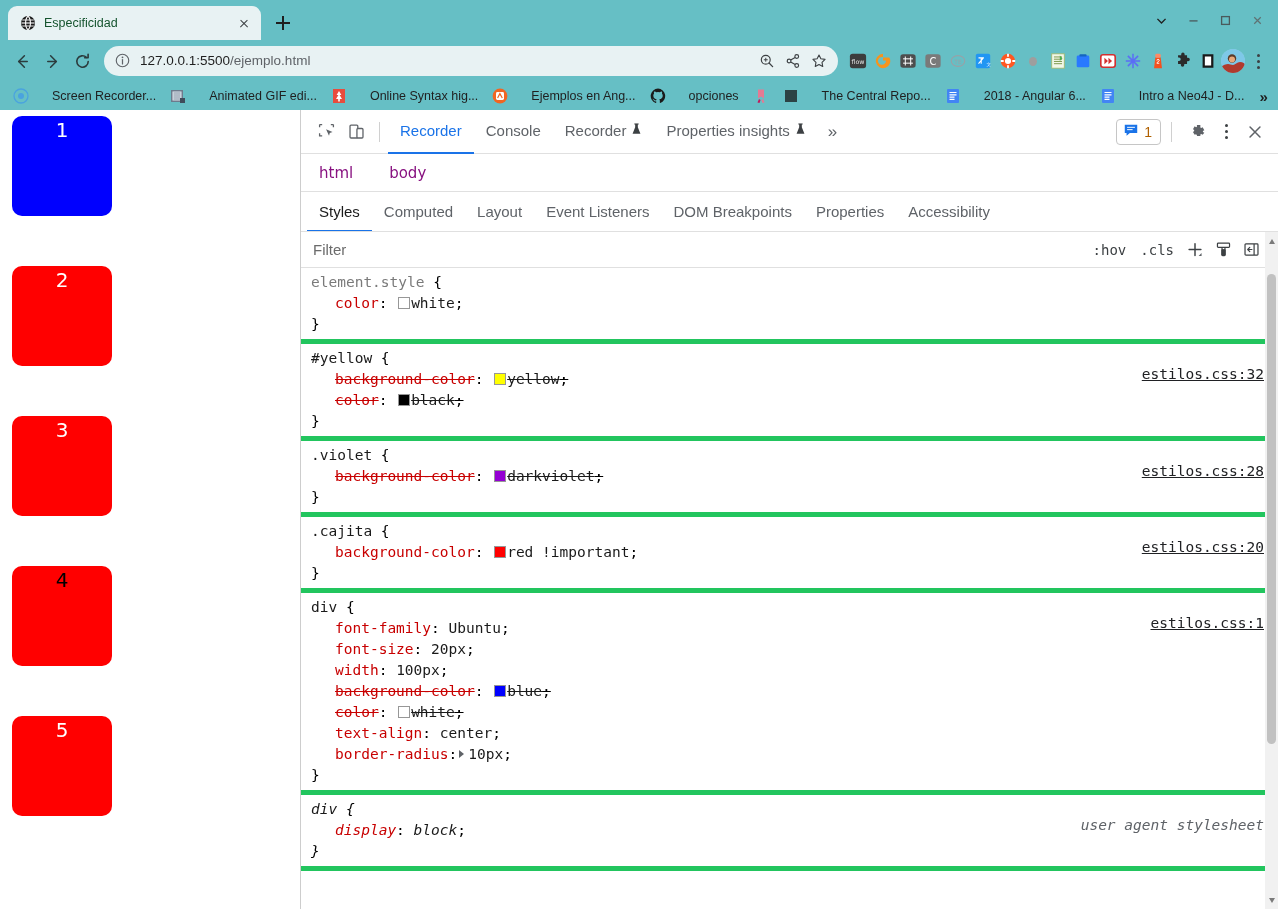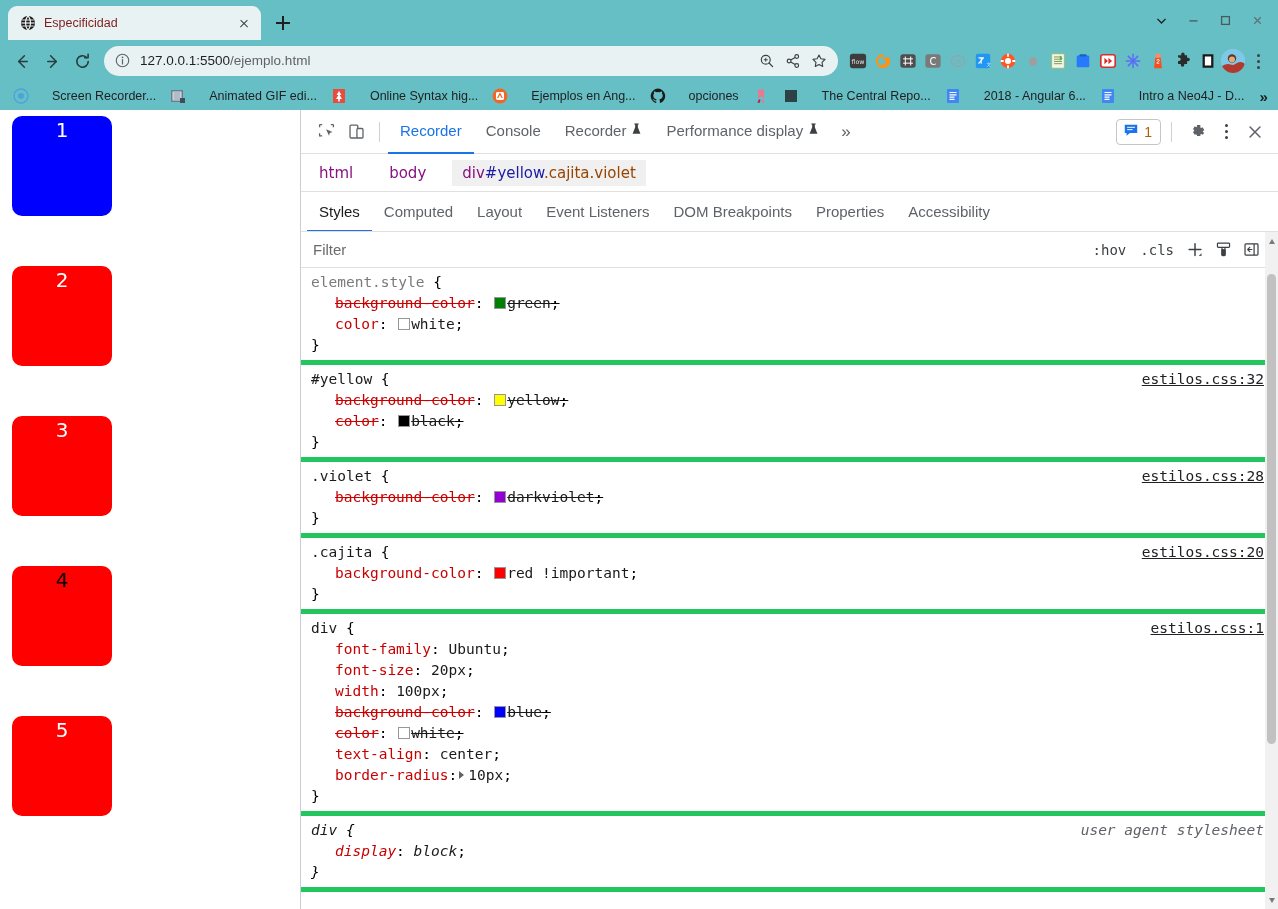--- a/index.html
+++ b/index.html
@@ -15,21 +15,21 @@
   .chrome { width:1278px; background:#66bfc5; }
 
   
   .tabstrip { height:40px; display:flex; align-items:flex-end; padding-left:8px; position:relative; }
   .tab {
     height:34px; width:253px; background:#e8f2f3; border-radius:9px 9px 0 0;
     display:flex; align-items:center; padding:0 8px 0 12px; gap:8px; position:relative;
   }
   .tab-favicon { width:16px; height:16px; flex:0 0 16px; }
   .tab-title {
-    flex:1 1 auto; font-size:12.5px; color:#7f1d1d; white-space:nowrap;
+    flex:1 1 auto; font-size:12.5px; color:#14532d; white-space:nowrap;
     overflow:hidden; text-overflow:ellipsis;
   }
   .tab-close { width:18px; height:18px; flex:0 0 18px; position:relative; cursor:pointer; }
   .tab-close::before, .tab-close::after {
     content:""; position:absolute; left:4px; top:8.5px; width:10px; height:1.4px;
     background:#3c4043;
   }
   .tab-close::before { transform:rotate(45deg); }
   .tab-close::after  { transform:rotate(-45deg); }
   .newtab {
@@ -145,21 +145,21 @@
   .rules {
     flex:1 1 auto; overflow:hidden; position:relative; background:#fff;
     font-family:"DejaVu Sans Mono", monospace; font-size:14.5px; line-height:21px;
   }
   .rule { border-bottom:5px solid #22c55e; padding:4px 0 4px 0; position:relative; }
   .rule-head { padding:0 10px; position:relative; white-space:nowrap; }
   .sel-name { color:#1a1a1a; }
   .sel-name.gray { color:#7a7a7a; }
   .sel-name.ua { font-style:italic; color:#1a1a1a; }
   .origin {
-    position:absolute; right:14px; top:0; font-size:14.5px; color:#202124;
+    position:absolute; right:14px; top:16px; font-size:14.5px; color:#202124;
     text-decoration:underline; cursor:pointer; white-space:nowrap;
   }
   .origin.ua { text-decoration:none; font-style:italic; color:#5f6368; cursor:default; }
   .decl { padding-left:34px; white-space:nowrap; }
   .prop { color:#c80000; }
   .val { color:#1a1a1a; }
   .decl.struck .prop, .decl.struck .val, .decl.struck .semi { text-decoration:line-through; }
   .decl.ua .prop { color:#c80000; font-style:italic; }
   .decl.ua .val { color:#1a1a1a; font-style:italic; }
   .rule.ua .rule-head { font-style:italic; }
@@ -483,21 +483,21 @@
             <span>Console</span>
           </div>
           <div class="dt-tab">
             <span>Recorder</span>
             <span class="warnmark"><svg viewBox="0 0 14 16" width="11" height="13">
                 <path d="M5.3 1h3.4v4.2l3.3 8.1H2L5.3 5.2z" fill="#3c4043"></path>
                 <path d="M4.3 1h5.4" stroke="#3c4043" stroke-width="1.4"></path>
               </svg></span>
           </div>
           <div class="dt-tab">
-            <span>Performance display</span>
+            <span>Properties insights</span>
             <span class="warnmark"><svg viewBox="0 0 14 16" width="11" height="13">
                 <path d="M5.3 1h3.4v4.2l3.3 8.1H2L5.3 5.2z" fill="#3c4043"></path>
                 <path d="M4.3 1h5.4" stroke="#3c4043" stroke-width="1.4"></path>
               </svg></span>
           </div>
         </div>
       <div class="dt-more">»</div>
 
       <div class="dt-right">
         <div class="issues-pill">
@@ -525,21 +525,20 @@
           <svg viewBox="0 0 20 20" width="18" height="18">
               <path d="M4.5 4.5l11 11M15.5 4.5l-11 11" stroke="#5f6368" stroke-width="1.7" stroke-linecap="round"></path>
             </svg>
         </div>
       </div>
     </div>
 
     <div class="dt-crumbs" id="dt-crumbs">
         <div class="crumb tag">html</div>
         <div class="crumb tag">body</div>
-        <div class="crumb tag sel">div<span class="cid">#yellow</span><span class="ccls">.cajita.violet</span></div>
       </div>
 
     <div class="sp-tabs" id="sp-tabs">
         <div class="sp-tab active">Styles</div>
         <div class="sp-tab">Computed</div>
         <div class="sp-tab">Layout</div>
         <div class="sp-tab">Event Listeners</div>
         <div class="sp-tab">DOM Breakpoints</div>
         <div class="sp-tab">Properties</div>
         <div class="sp-tab">Accessibility</div>
@@ -570,21 +569,20 @@
         </svg>
       </span>
       <div class="fb-scroll">
         <div style="position:absolute;left:3.5px;top:7px;width:0;height:0;border-left:3.5px solid transparent;border-right:3.5px solid transparent;border-bottom:5px solid #7a7a7a;"></div>
       </div>
     </div>
 
     <div class="rules" id="rules">
       <div class="rule">
           <div class="rule-head"><span class="sel-name gray">element.style</span> {</div>
-          <div class="decl struck"><span class="prop">background-color</span>: <span class="swatch" style="background: rgb(0, 128, 0);"></span><span class="val">green</span><span class="semi">;</span></div>
           <div class="decl"><span class="prop">color</span>: <span class="swatch" style="background: rgb(255, 255, 255);"></span><span class="val">white</span><span class="semi">;</span></div>
           <div class="rule-head">}</div>
         </div>
         <div class="rule">
           <div class="rule-head"><span class="sel-name">#yellow</span> {<span class="origin">estilos.css:32</span></div>
           <div class="decl struck"><span class="prop">background-color</span>: <span class="swatch" style="background: rgb(255, 255, 0);"></span><span class="val">yellow</span><span class="semi">;</span></div>
           <div class="decl struck"><span class="prop">color</span>: <span class="swatch" style="background: rgb(0, 0, 0);"></span><span class="val">black</span><span class="semi">;</span></div>
           <div class="rule-head">}</div>
         </div>
         <div class="rule">

